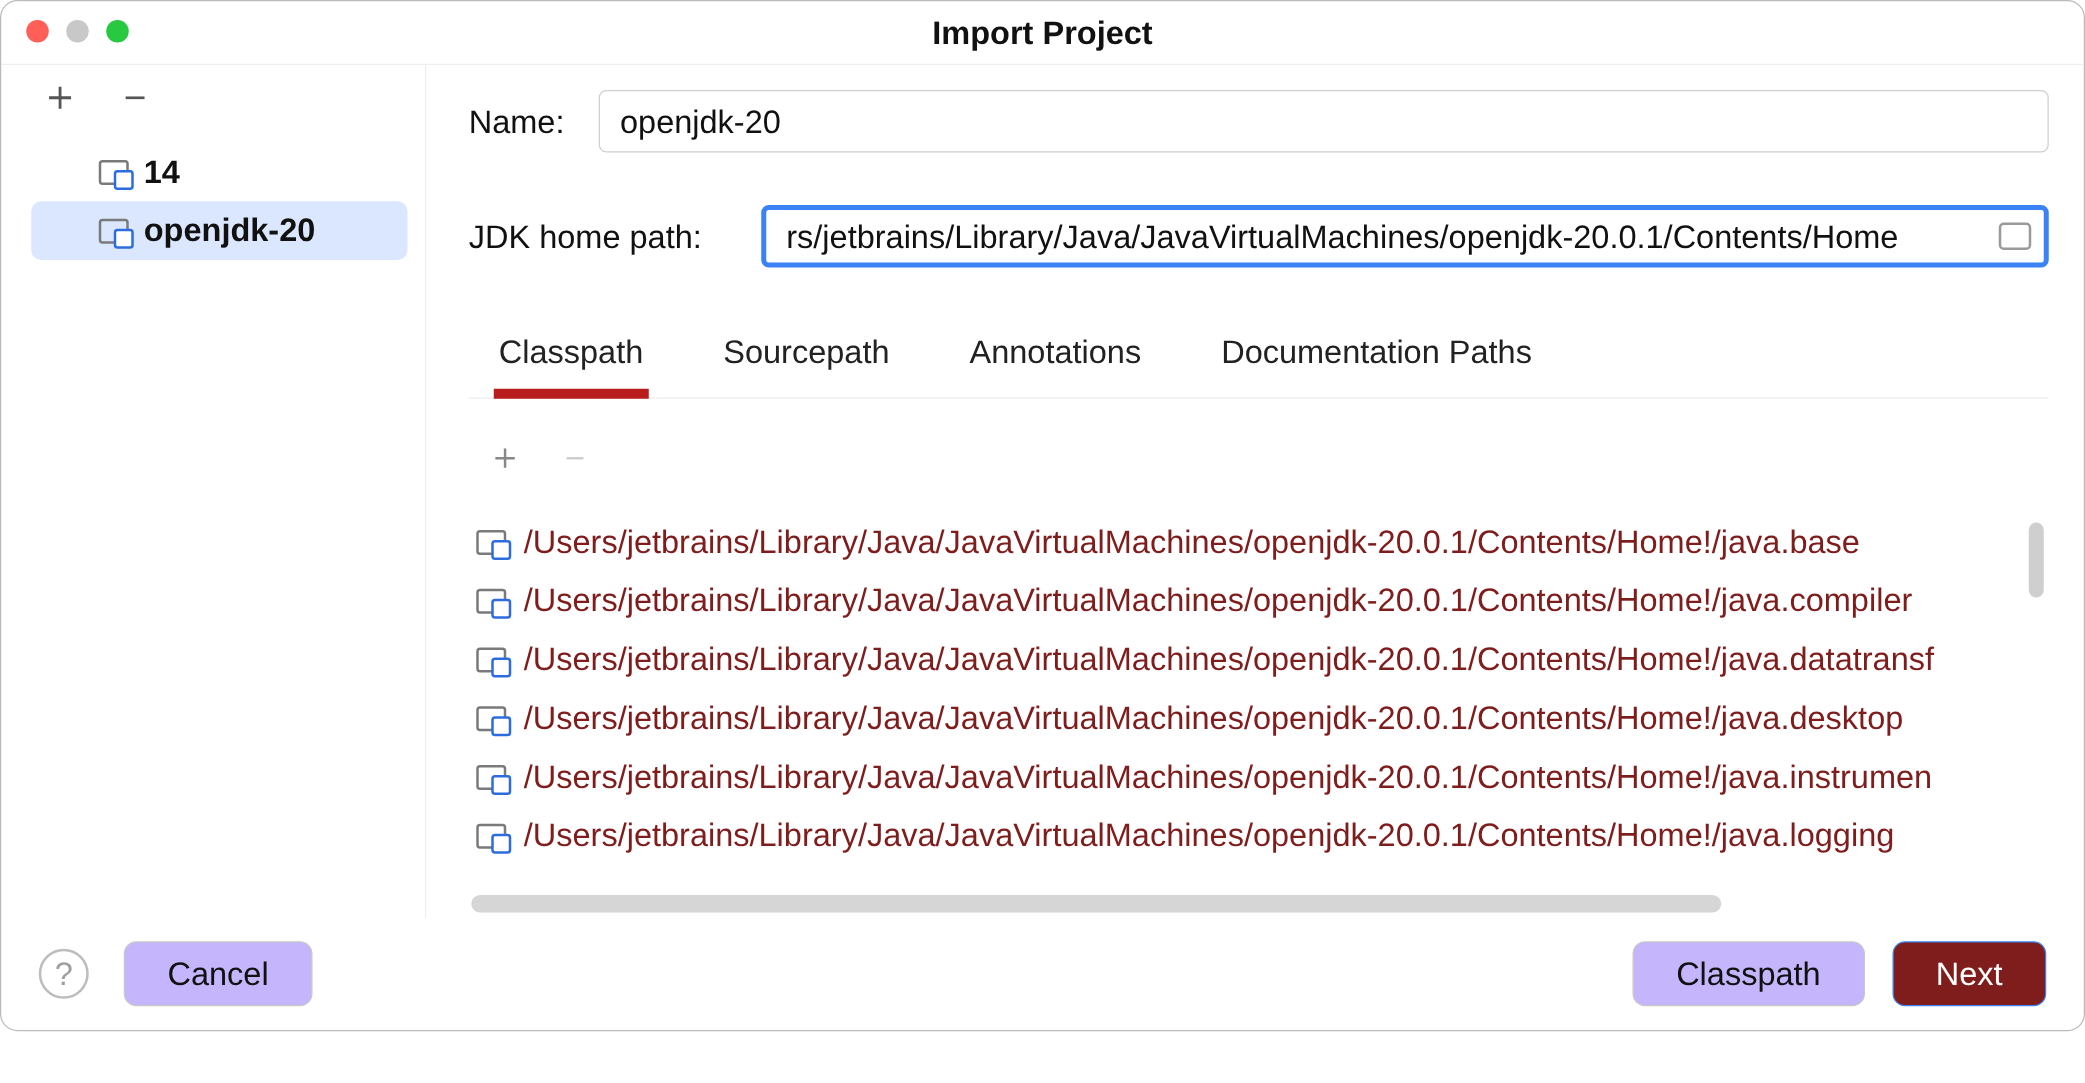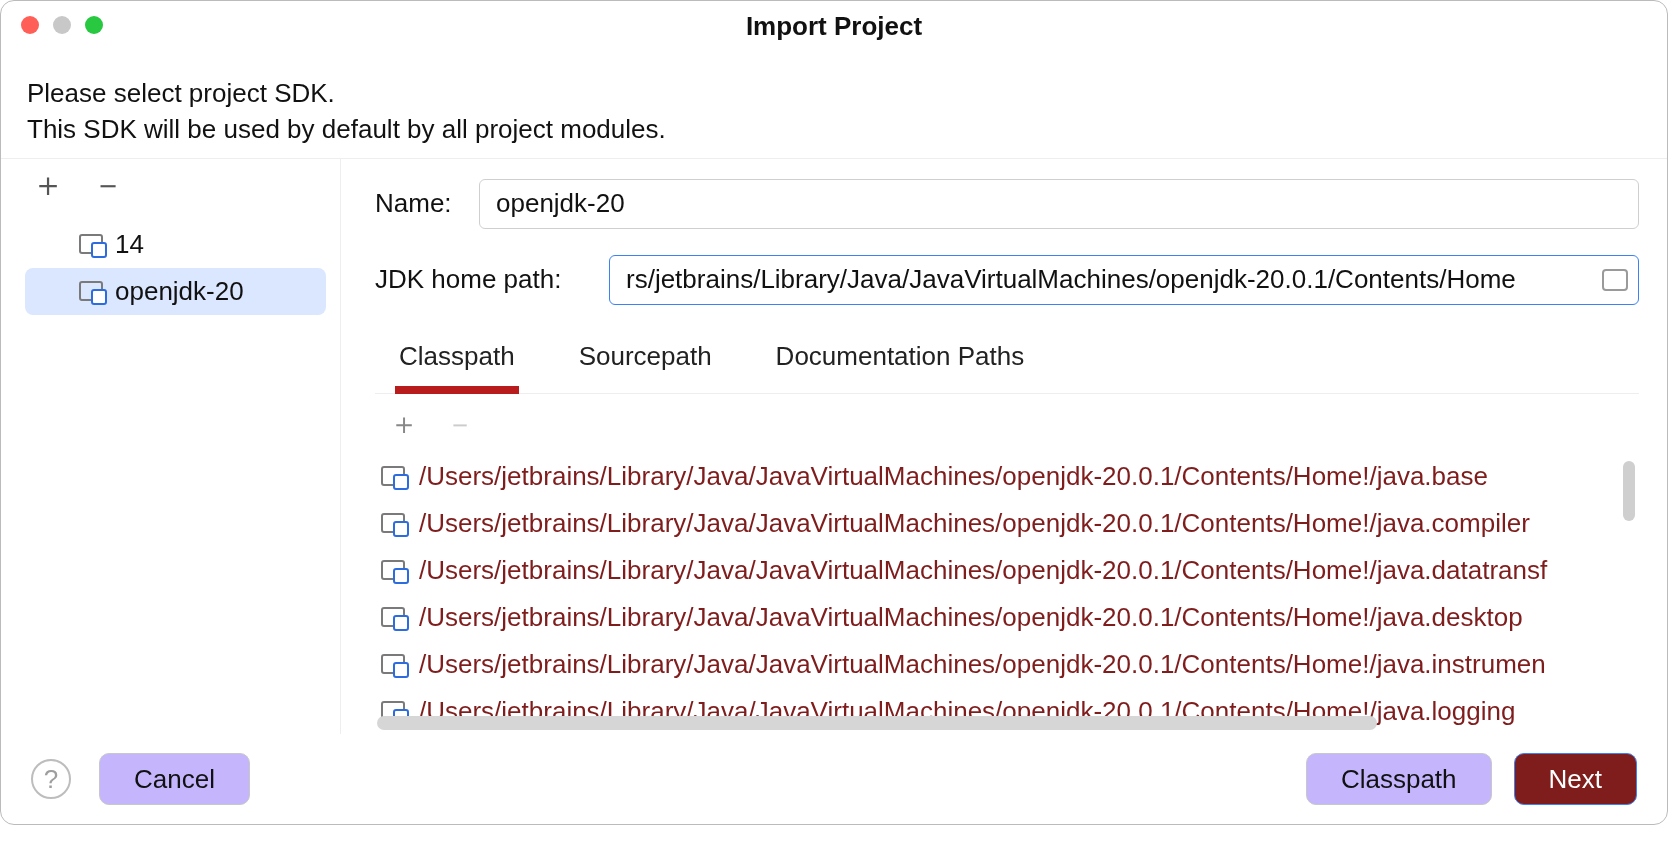--- a/index.html
+++ b/index.html
@@ -10,33 +10,33 @@
   .tl-dot { width:18px; height:18px; border-radius:50%; }
   .tl-close { background:#ff5f57; }
   .tl-min   { background:#c8c8c8; }
   .tl-zoom  { background:#28c840; }
   .title { width:100%; text-align:center; font-weight:700; font-size:26px; color:#111; }
   .intro { padding:24px 26px 10px 26px; font-size:26px; color:#111; line-height:1.4; }
   .body { flex:1; display:flex; border-top:1px solid #eee; min-height:0; }
   .sidebar { width:340px; border-right:1px solid #eee; display:flex; flex-direction:column; }
   .side-tools { display:flex; gap:26px; padding:8px 20px 14px 30px; font-size:34px; color:#555; }
   .side-tools .plus, .side-tools .minus { cursor:pointer; line-height:1; }
-  .sdk-list { padding:6px 14px 0 24px; }
+  .sdk-list { padding:6px 14px 0 24px;font-weight:bold; }
   .sdk-item { display:flex; align-items:center; gap:12px; padding:8px 16px 8px 54px; border-radius:8px; font-size:26px; color:#111; cursor:pointer; }
   .sdk-item.selected { background:#dbe7ff; }
   .folder-icon { width:24px; height:20px; display:inline-block; position:relative; }
   .folder-icon::before { content:""; position:absolute; inset:0; border:2px solid #7a7a7a; border-radius:3px; }
   .folder-icon::after { content:""; position:absolute; right:-4px; bottom:-4px; width:12px; height:12px; border:2px solid #2d6cdf; border-radius:3px; background:#fff; }
-  .main { flex:1; display:flex; flex-direction:column; padding:20px 28px 0 34px; min-width:0; }
+  .main { flex:1; display:flex; flex-direction:column; padding:20px 28px 0 34px; min-width:0;gap:16px; }
   .row { display:flex; align-items:center; gap:24px; margin-bottom:26px; }
   .row label { font-size:26px; color:#111; }
   .row.name label { width:80px; }
   .row.path label { width:210px; }
   input.textfield { flex:1; height:50px; border:1px solid #cfcfcf; border-radius:6px; font-size:26px; padding:0 16px; color:#111; background:#fff; }
-  .path-box { flex:1; display:flex; align-items:center; height:50px; border:1px solid #3b82f6; border-radius:6px; padding:0 10px 0 16px; overflow:hidden; }
+  .path-box { flex:1; display:flex; align-items:center; height:50px; border:4px solid #3b82f6; border-radius:6px; padding:0 10px 0 16px; overflow:hidden; }
   .path-box .pathtext { flex:1; font-size:26px; color:#111; white-space:nowrap; overflow:hidden; }
   .browse-icon { width:26px; height:22px; border:2px solid #9a9a9a; border-radius:4px; margin-left:8px; cursor:pointer; }
   .tabs { display:flex; gap:56px; padding:10px 0 0 20px; font-size:26px; color:#222; border-bottom:1px solid #eee; }
   .tab { padding:0 4px 14px 4px; cursor:pointer; }
   .tab.active { border-bottom:8px solid #b91c1c; margin-bottom:-1px; }
   .list-tools { display:flex; gap:26px; padding:10px 4px 8px 14px; font-size:30px; color:#888; }
   .list-tools .minus { color:#ccc; }
   .cp-wrap { flex:1; min-height:0; position:relative; }
   .cp-list { position:absolute; inset:0; overflow:hidden; }
   .cp-item { display:flex; align-items:center; gap:14px; padding:8px 8px 8px 6px; font-size:26px; color:#7f1d1d; white-space:nowrap; }
@@ -56,24 +56,20 @@
 
   <div class="titlebar">
     <div class="traffic">
       <div class="tl-dot tl-close"></div>
       <div class="tl-dot tl-min"></div>
       <div class="tl-dot tl-zoom"></div>
     </div>
     <div class="title">Import Project</div>
   </div>
 
-  <div class="intro">
-    <div>Please select project SDK.</div>
-    <div>This SDK will be used by default by all project modules.</div>
-  </div>
 
   <div class="body">
 
     <div class="sidebar">
       <div class="side-tools">
         <span class="plus">＋</span>
         <span class="minus">－</span>
       </div>
       <div class="sdk-list" id="sdk-list">
           <div class="sdk-item">
@@ -98,20 +94,21 @@
         <label>JDK home path:</label>
         <div class="path-box">
           <div class="pathtext">rs/jetbrains/Library/Java/JavaVirtualMachines/openjdk-20.0.1/Contents/Home</div>
           <div class="browse-icon"></div>
         </div>
       </div>
 
       <div class="tabs" id="tabs">
           <div class="tab active">Classpath</div>
           <div class="tab">Sourcepath</div>
+          <div class="tab">Annotations</div>
           <div class="tab">Documentation Paths</div>
         </div>
 
       <div class="list-tools">
         <span class="plus">＋</span>
         <span class="minus">－</span>
       </div>
 
       <div class="cp-wrap">
         <div class="cp-list" id="cp-list">

